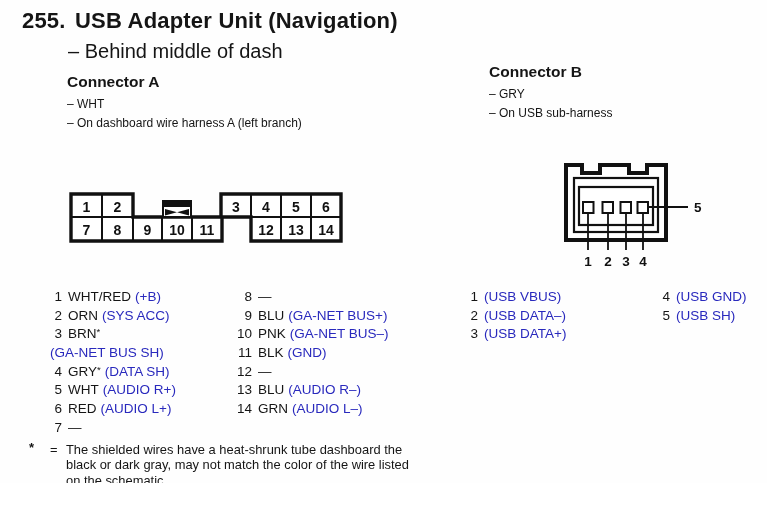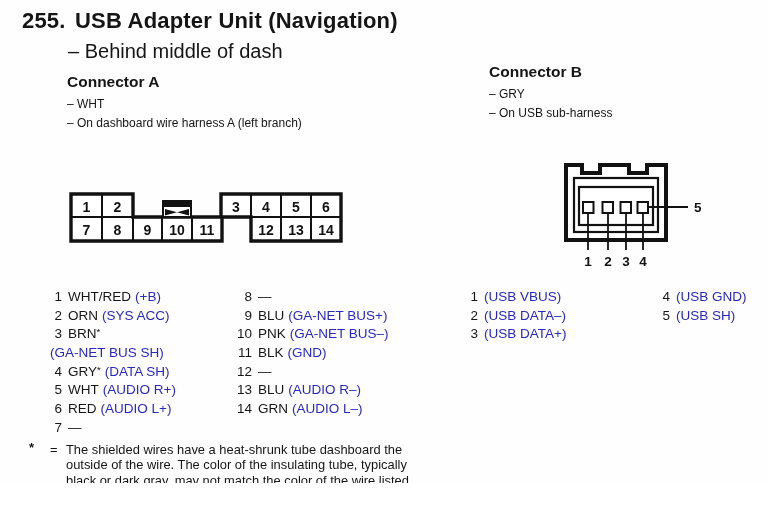--- a/index.html
+++ b/index.html
@@ -168,19 +168,18 @@
   <div class="abs pin-col col-b2">
     <div class="prow"><span class="pnum">4</span><span class="sig">(USB GND)</span></div>
     <div class="prow"><span class="pnum">5</span><span class="sig">(USB SH)</span></div>
   </div>
 
   <div class="abs footnote">
     <span class="fn-star">*</span>
     <span class="fn-eq">=</span>
     <span class="fn-lines">
       <div>The shielded wires have a heat-shrunk tube dashboard the</div>
-      <div>outside of the wire. The color of the insulating tube, typically</div>
       <div>black or dark gray, may not match the color of the wire listed</div>
       <div>on the schematic.</div>
     </span>
   </div>
 
 </div>
 
 </body></html>

